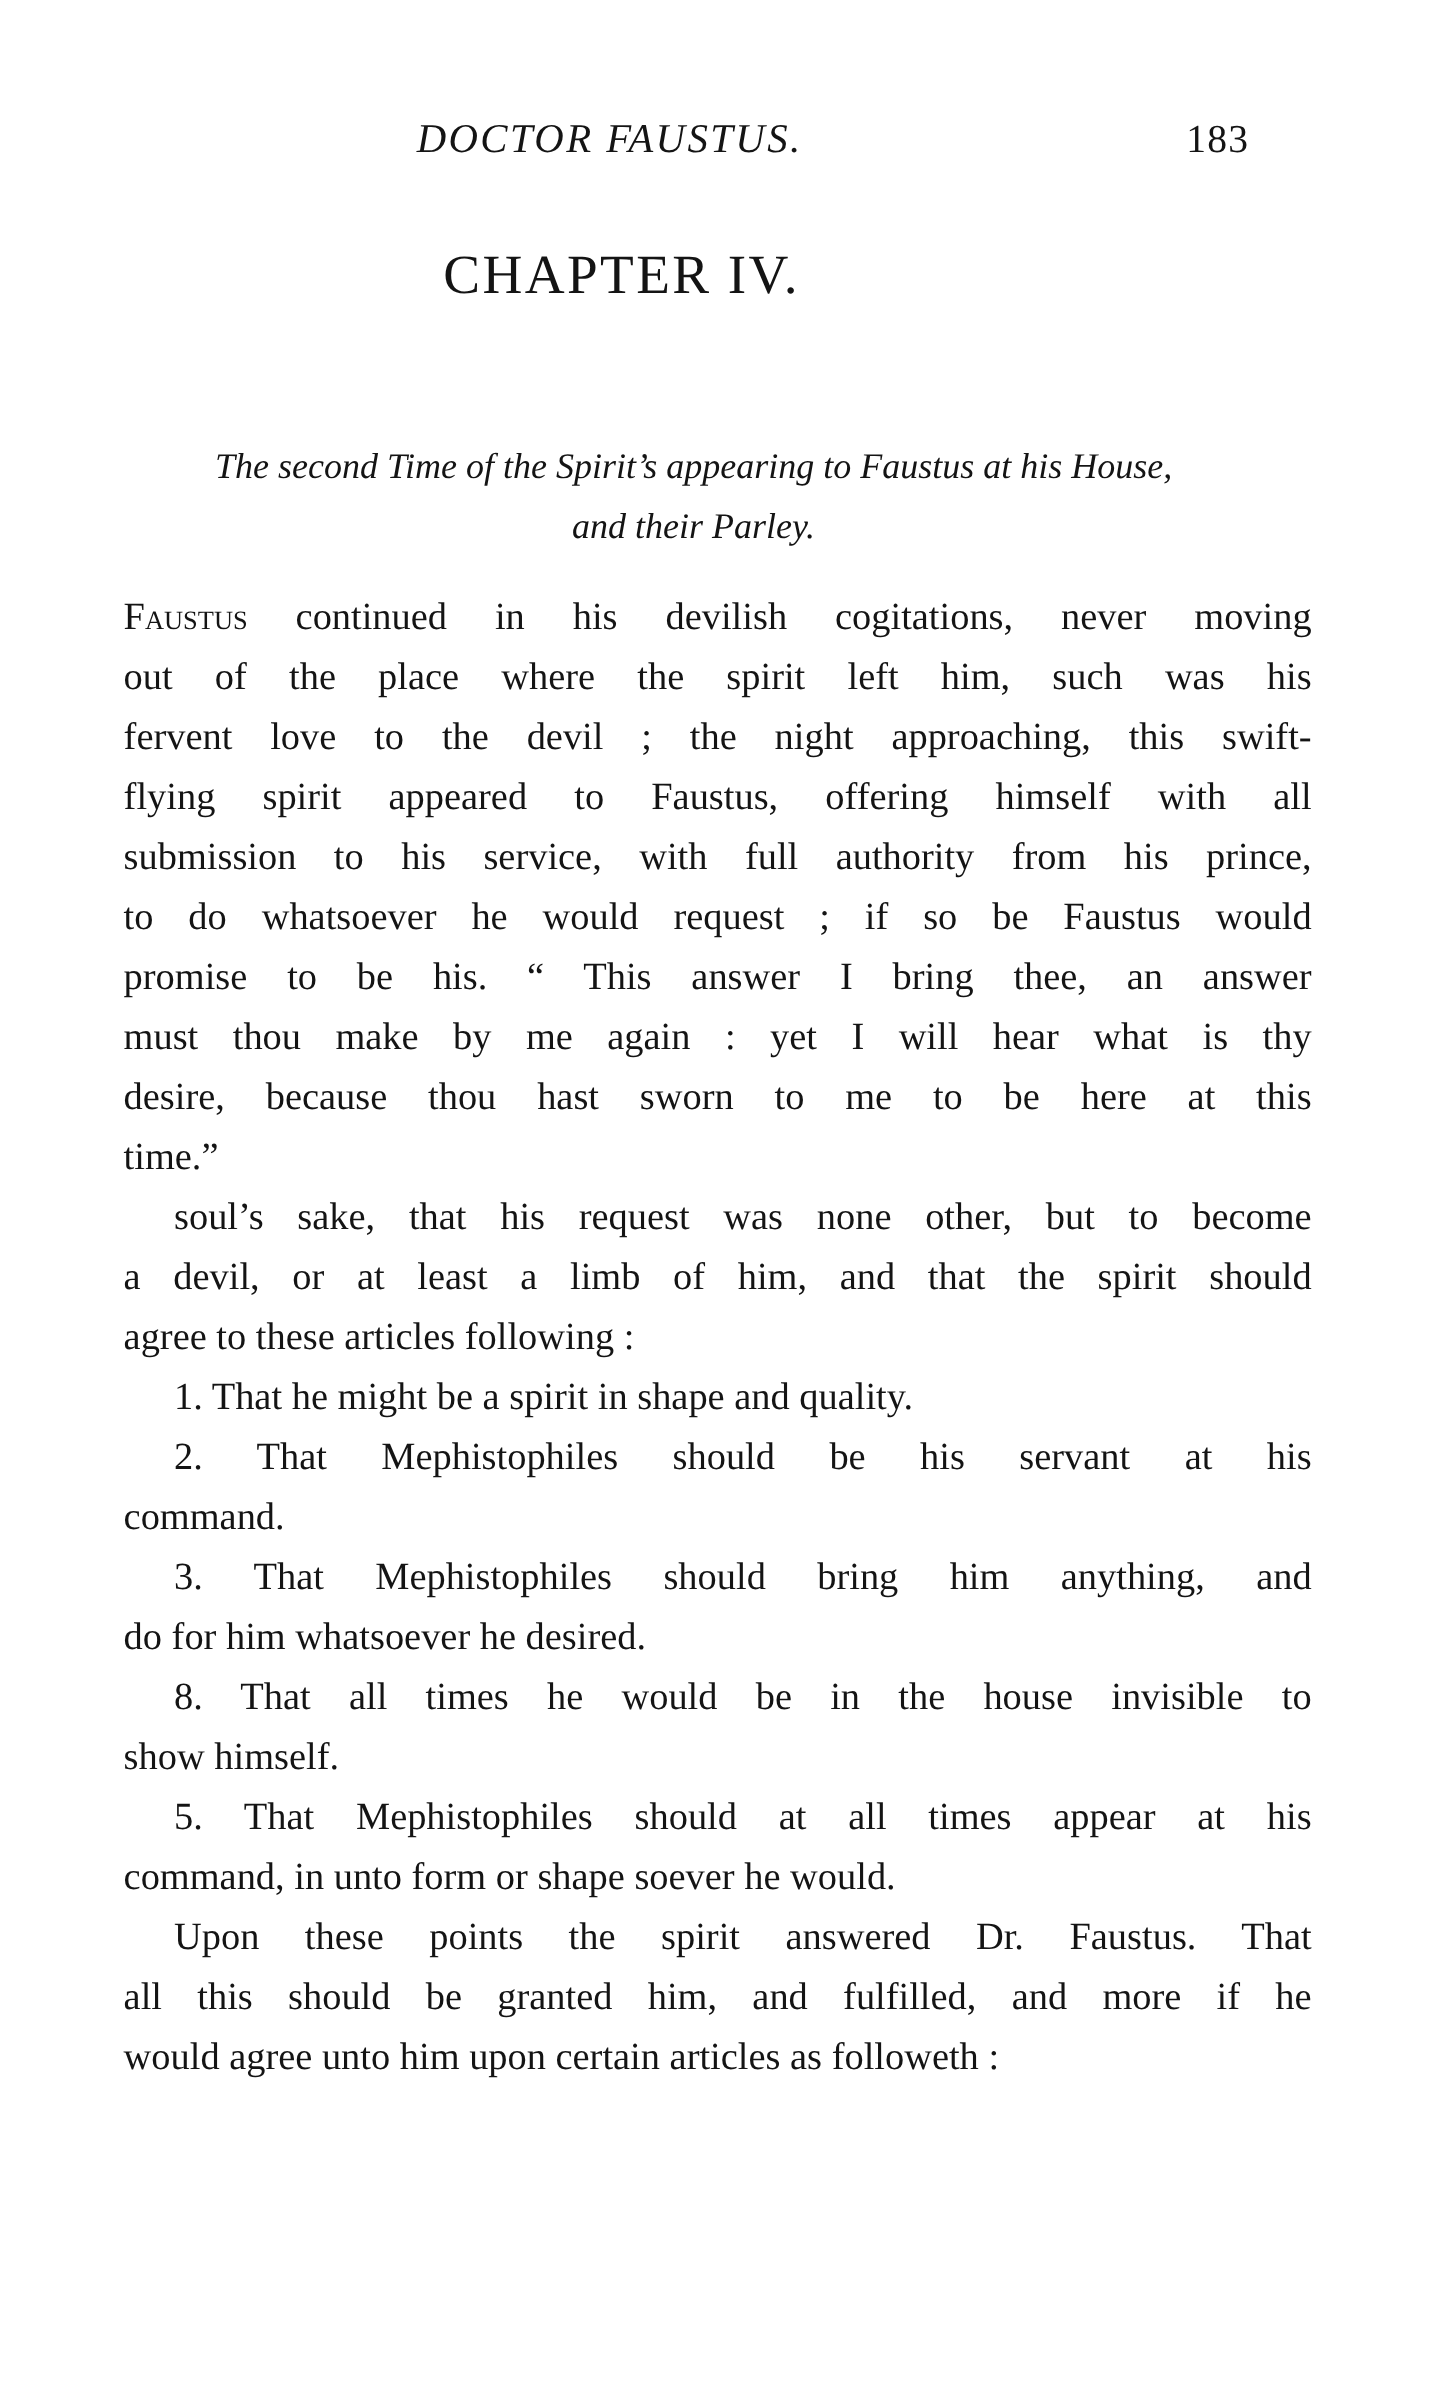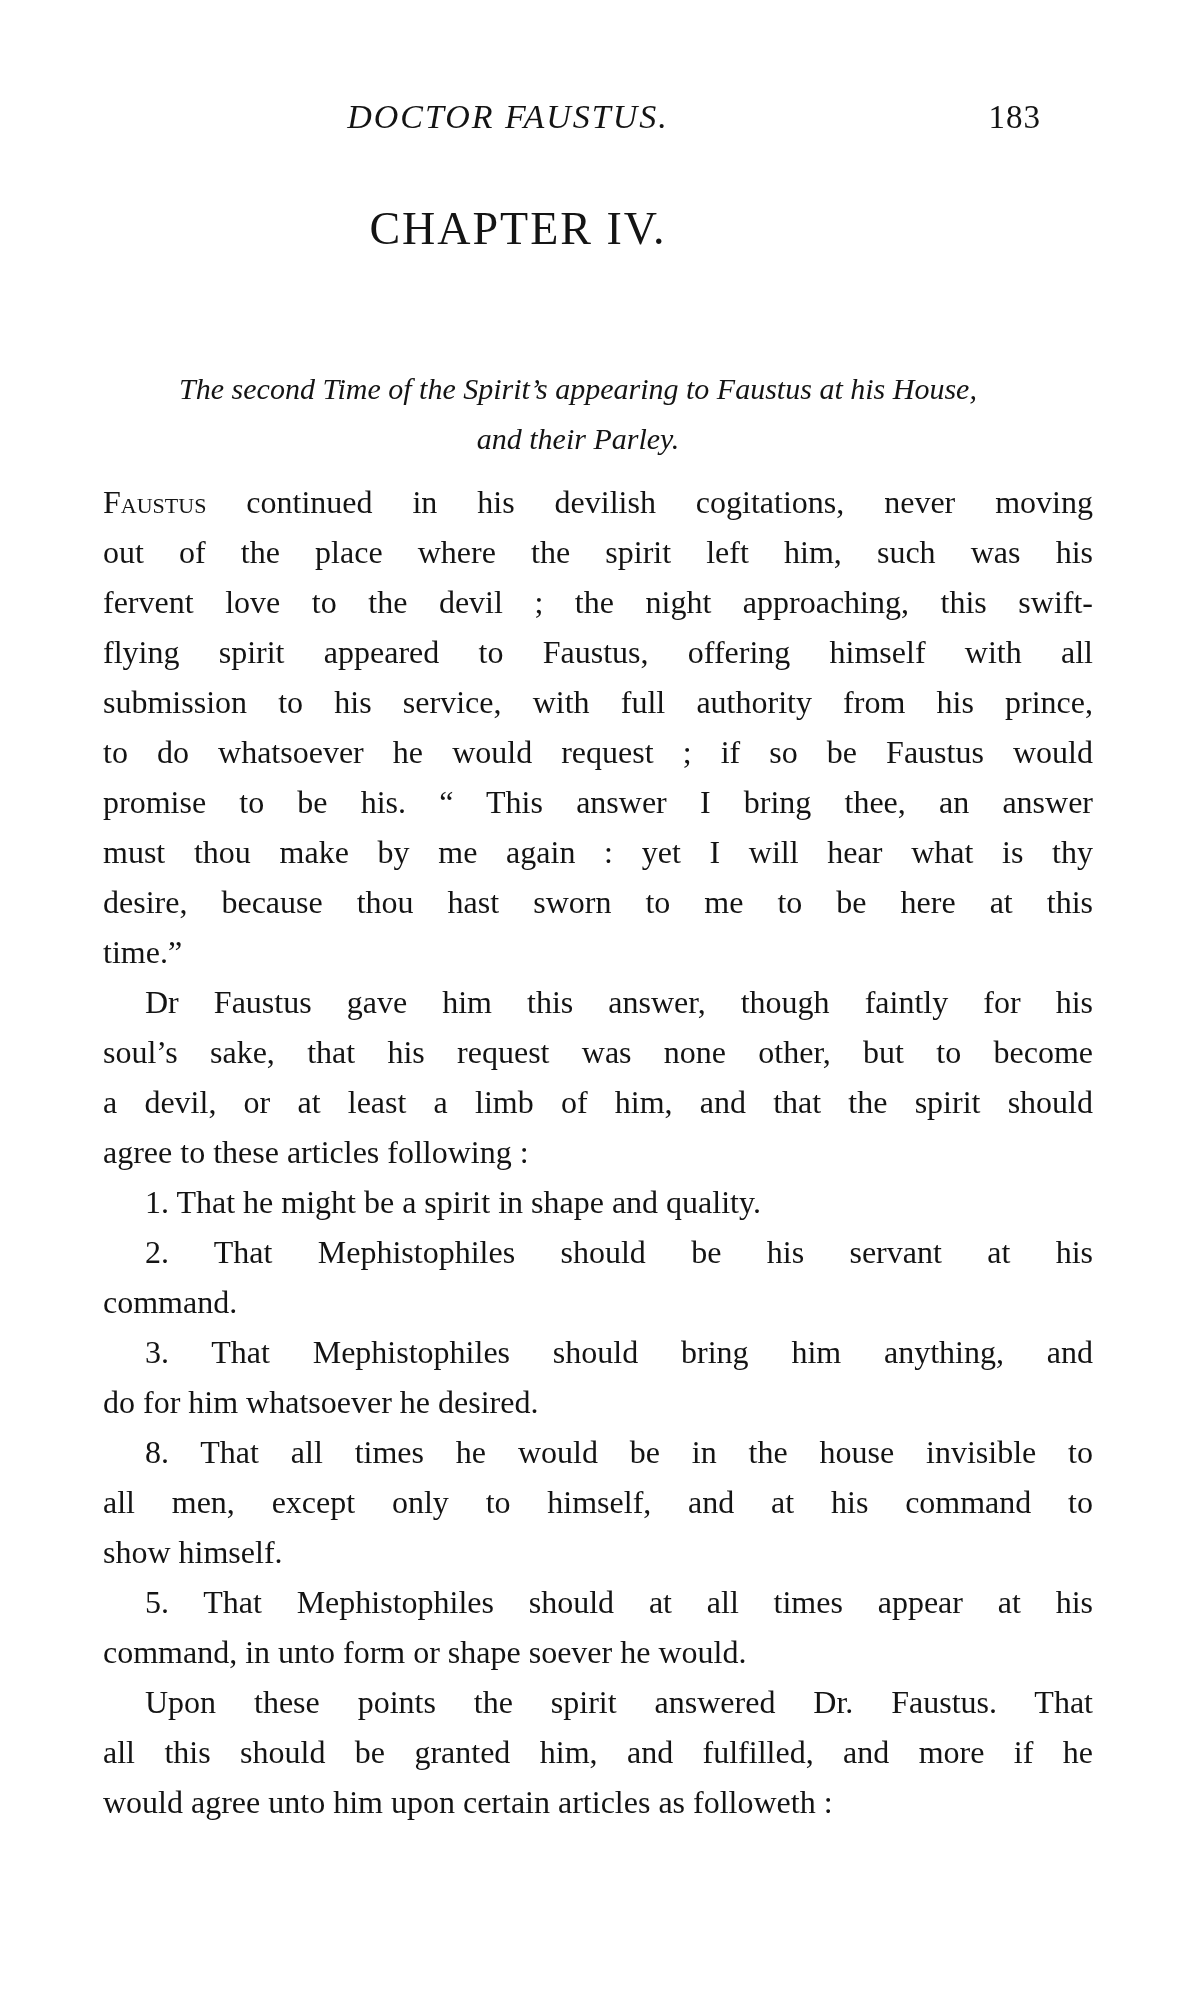--- a/index.html
+++ b/index.html
@@ -78,21 +78,21 @@
   .subtitle {
     margin-top: 110px;
     font-style: italic;
     transform: translateX(-20px);
   }
   .subtitle .line {
     font-size: 30px;
     line-height: 50px;
     font-family: Liberation Serif, serif;
   }
-  .faustus { margin-top: 13px; }
+  .faustus { margin-top: 24px; }
   .sc { font-variant: small-caps; }
 </style>
 </head>
 <body>
 
 <div class="page">
   <div class="textblock">
 
     <header class="header">
       <div class="head-title">DOCTOR FAUSTUS.</div>
@@ -106,21 +106,20 @@
         <div class="line">The second Time of the Spirit’s appearing to Faustus at his House,</div>
         <div class="line last">and their Parley.</div>
       </div>
 
     <div class="para justify faustus">
       <div class="line"><span class="sc">Faustus</span><span> continued in his devilish cogitations, never moving</span></div>
       <div class="lines-wrap"><div class="line">out of the place where the spirit left him, such was his</div><div class="line">fervent love to the devil ; the night approaching, this swift-</div><div class="line">flying spirit appeared to Faustus, offering himself with all</div><div class="line">submission to his service, with full authority from his prince,</div><div class="line">to do whatsoever he would request ; if so be Faustus would</div><div class="line">promise to be his. “ This answer I bring thee, an answer</div><div class="line">must thou make by me again : yet I will hear what is thy</div><div class="line">desire, because thou hast sworn to me to be here at this</div><div class="line last">time.”</div></div>
     </div>
 
     <div class="para justify indent">
-        <div class="line">Dr Faustus gave him this answer, though faintly for his</div>
         <div class="line">soul’s sake, that his request was none other, but to become</div>
         <div class="line">a devil, or at least a limb of him, and that the spirit should</div>
         <div class="line last">agree to these articles following :</div>
       </div>
 
     <div class="para justify indent">
         <div class="line last">1. That he might be a spirit in shape and quality.</div>
       </div>
 
     <div class="para justify indent">
@@ -128,21 +127,20 @@
         <div class="line last">command.</div>
       </div>
 
     <div class="para justify indent">
         <div class="line">3. That Mephistophiles should bring him anything, and</div>
         <div class="line last">do for him whatsoever he desired.</div>
       </div>
 
     <div class="para justify indent">
         <div class="line">8. That all times he would be in the house invisible to</div>
-        <div class="line">all men, except only to himself, and at his command to</div>
         <div class="line last">show himself.</div>
       </div>
 
     <div class="para justify indent">
         <div class="line">5. That Mephistophiles should at all times appear at his</div>
         <div class="line last">command, in unto form or shape soever he would.</div>
       </div>
 
     <div class="para justify indent">
         <div class="line">Upon these points the spirit answered Dr. Faustus. That</div>

